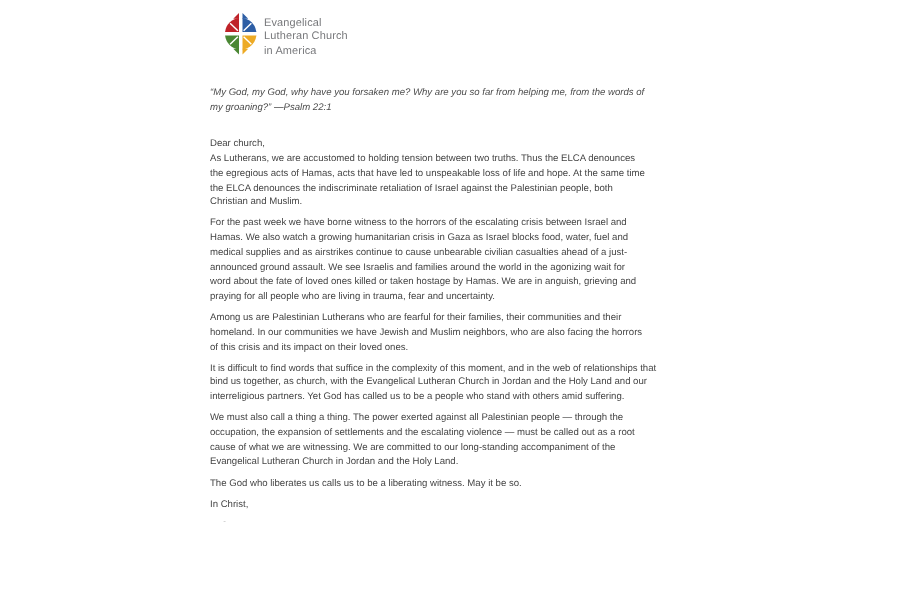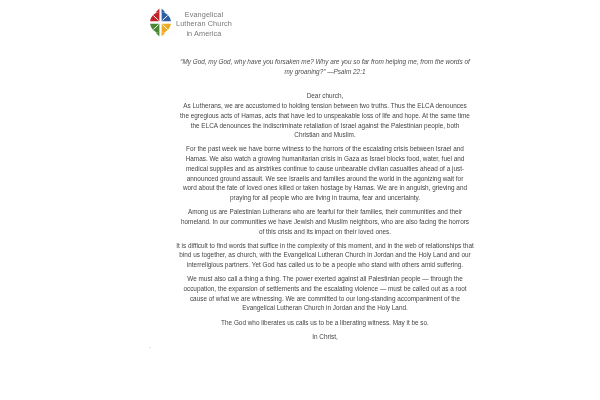--- a/index.html
+++ b/index.html
@@ -1,19 +1,19 @@
 <!DOCTYPE html>
 <html><head>
 <meta charset="utf-8">
 <title></title>
 <style>
   html,body{margin:0;padding:0;background:#ffffff;}
   .canvas{
     position:relative;width:600px;height:348px;background:#ffffff;
-    font-family:"Liberation Sans",sans-serif;overflow:hidden;text-align:center;
+    font-family:"Liberation Sans",sans-serif;overflow:hidden;
   }
   .letter{position:absolute;left:140px;top:7px;width:370px;color:#454545;}
   .letterhead{display:flex;align-items:flex-start;margin:0 0 19px 9px;height:31px;}
   .emblem{flex:0 0 auto;display:block;}
   .orgname{
     margin-left:4px;margin-top:3px;font-size:7.3px;line-height:9.4px;
     color:#77787b;white-space:pre-line;letter-spacing:.1px;
   }
   .para{
     font-size:6.4px;line-height:9.7px;white-space:pre;

